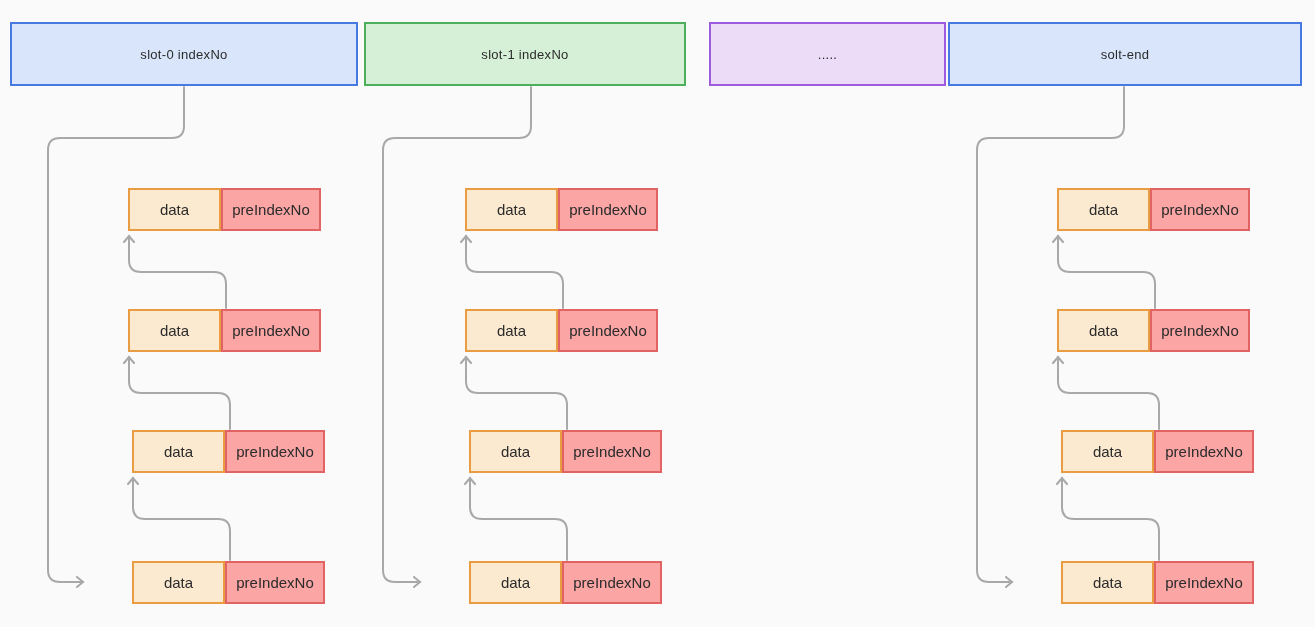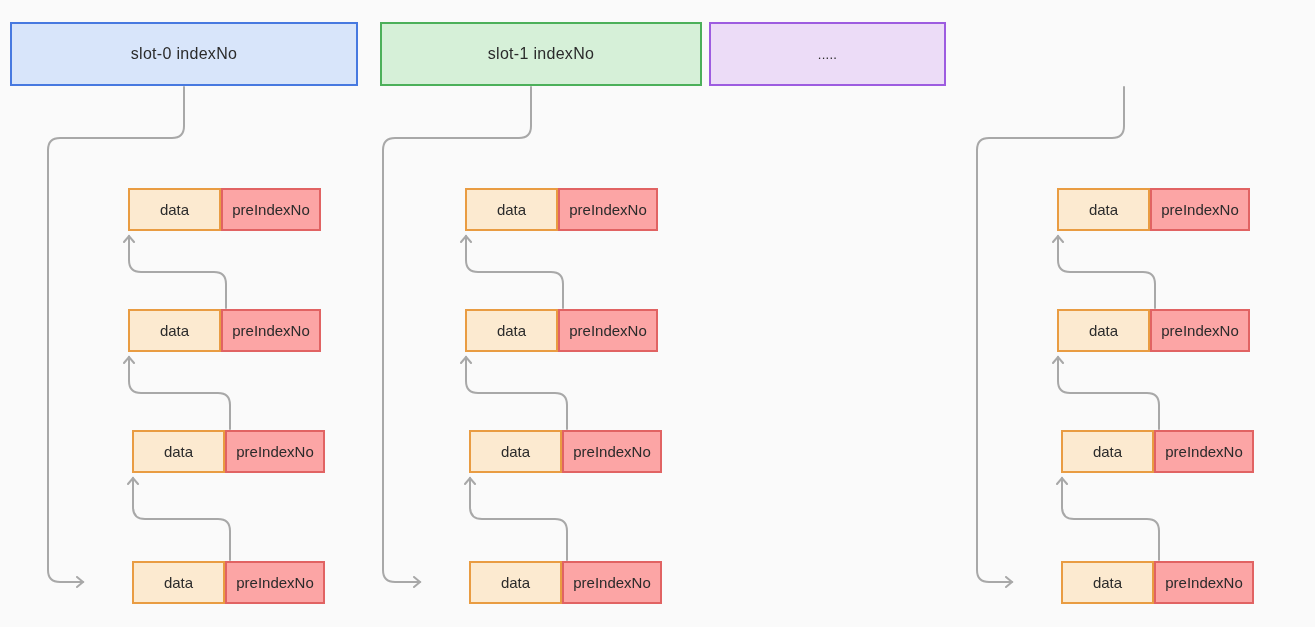--- a/index.html
+++ b/index.html
@@ -4,27 +4,27 @@
 <style>
   html,body{margin:0;padding:0;background:#fafafa;}
   .canvas{
     position:relative;width:1315px;height:627px;overflow:hidden;
     background:#fafafa;font-family:"Liberation Sans",sans-serif;color:#2b2b2b;
   }
   
   .slot{
     position:absolute;top:22px;height:64px;box-sizing:border-box;
     border:2px solid;display:flex;align-items:center;justify-content:center;
-    font-size:16px;letter-spacing:.3px;
+    font-size:13px;letter-spacing:.3px;
   }
   .slot.blue  {background:#d8e5fa;border-color:#4779e0;}
   .slot.green {background:#d6f0d8;border-color:#4cb05a;}
   .slot.purple{background:#ecdcf7;border-color:#9d5ce0;}
   #slot0  {left:10px;  width:348px;}
-  #slot1  {left:380px; width:322px;justify-content:center;}
+  #slot1  {left:364px; width:322px;justify-content:center;}
   #slotDots{left:709px;width:237px;font-size:13px;}
   #slotEnd{left:948px; width:354px;}
   
   .node{position:absolute;height:35px;display:flex;padding-left:45px;}
   .cell{
     box-sizing:border-box;height:43px;display:flex;align-items:center;justify-content:center;
     font-size:15px;
   }
   .cell.data{width:93px; background:#fcead0;border:2px solid #e99c42;}
   .cell.pre {width:100px;background:#fca5a5;border:2px solid #e16363;}
@@ -67,20 +67,23 @@
 
   <div id="slot0" class="slot blue">
     <span>slot-0 indexNo</span>
   </div>
   <div id="slot1" class="slot green">
     <span>slot-1 indexNo</span>
   </div>
   <div id="slotDots" class="slot purple">
     <span>.....</span>
   </div>
+  <div id="slotEnd" class="slot blue">
+    <span>solt-end</span>
+  </div>
 
   <div class="node ch1 r1">
     <div class="cell data">data</div>
     <div class="cell pre">preIndexNo</div>
   </div>
   <div class="node ch1 r2">
     <div class="cell data">data</div>
     <div class="cell pre">preIndexNo</div>
   </div>
   <div class="node ch1 r3">

